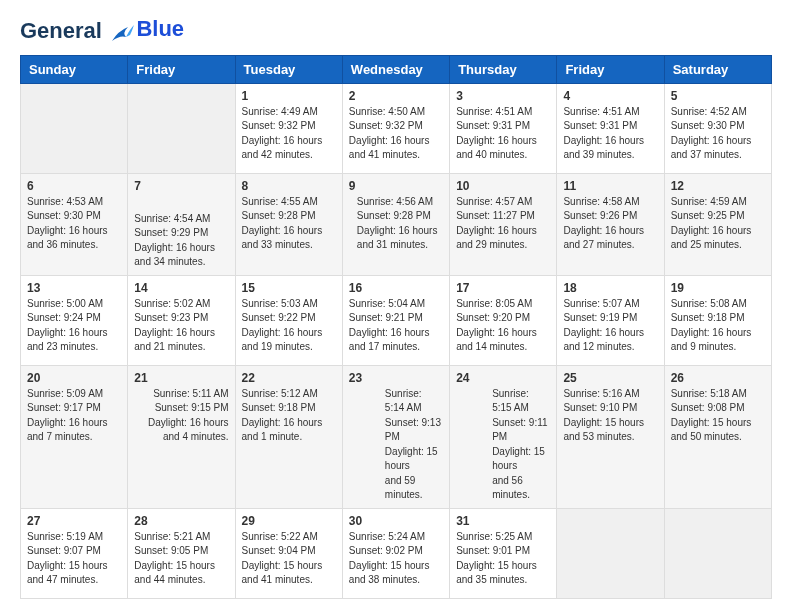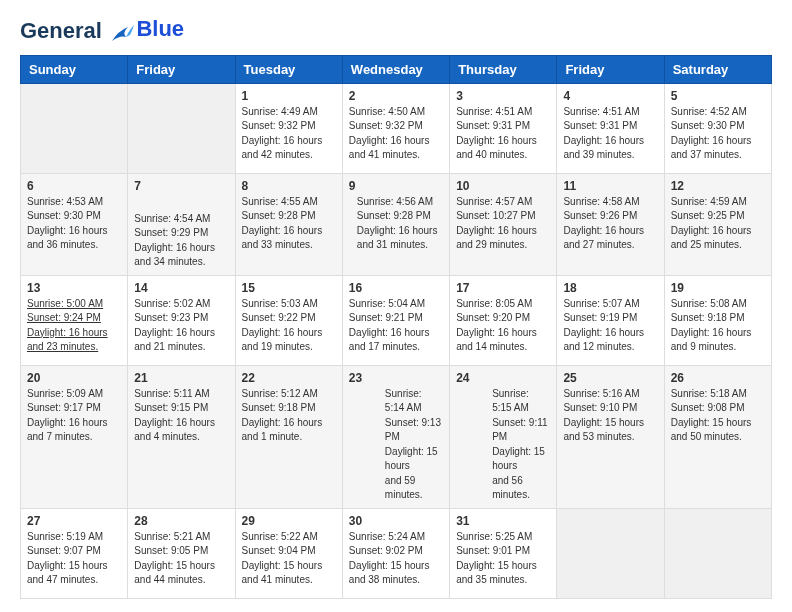--- a/index.html
+++ b/index.html
@@ -186,21 +186,21 @@
         <td>
           <span class="day-number">9</span>
           <div class="day-info" style="white-space: pre-line; margin-left: 8px;">Sunrise: 4:56 AM
 Sunset: 9:28 PM
 Daylight: 16 hours
 and 31 minutes.</div>
         </td>
         <td>
           <span class="day-number">10</span>
           <div class="day-info" style="white-space: pre-line;">Sunrise: 4:57 AM
-Sunset: 10:27 PM
+Sunset: 11:27 PM
 Daylight: 16 hours
 and 29 minutes.</div>
         </td>
         <td>
           <span class="day-number">11</span>
           <div class="day-info" style="white-space: pre-line;">Sunrise: 4:58 AM
 Sunset: 9:26 PM
 Daylight: 16 hours
 and 27 minutes.</div>
         </td>
@@ -208,21 +208,21 @@
           <span class="day-number">12</span>
           <div class="day-info" style="white-space: pre-line;">Sunrise: 4:59 AM
 Sunset: 9:25 PM
 Daylight: 16 hours
 and 25 minutes.</div>
         </td>
       </tr>
       <tr>
         <td>
           <span class="day-number">13</span>
-          <div class="day-info" style="white-space: pre-line; text-decoration: underline;">Sunrise: 5:00 AM
+          <div class="day-info" style="white-space: pre-line;">Sunrise: 5:00 AM
 Sunset: 9:24 PM
 Daylight: 16 hours
 and 23 minutes.</div>
         </td>
         <td>
           <span class="day-number">14</span>
           <div class="day-info" style="white-space: pre-line;">Sunrise: 5:02 AM
 Sunset: 9:23 PM
 Daylight: 16 hours
 and 21 minutes.</div>
@@ -266,21 +266,21 @@
       <tr>
         <td>
           <span class="day-number">20</span>
           <div class="day-info" style="white-space: pre-line;">Sunrise: 5:09 AM
 Sunset: 9:17 PM
 Daylight: 16 hours
 and 7 minutes.</div>
         </td>
         <td>
           <span class="day-number">21</span>
-          <div class="day-info" style="white-space: pre-line;">Sunrise: 5:11 AM
+          <div class="day-info" style="white-space: pre-line; text-align: right;">Sunrise: 5:11 AM
 Sunset: 9:15 PM
 Daylight: 16 hours
 and 4 minutes.</div>
         </td>
         <td>
           <span class="day-number">22</span>
           <div class="day-info" style="white-space: pre-line;">Sunrise: 5:12 AM
 Sunset: 9:18 PM
 Daylight: 16 hours
 and 1 minute.</div>

